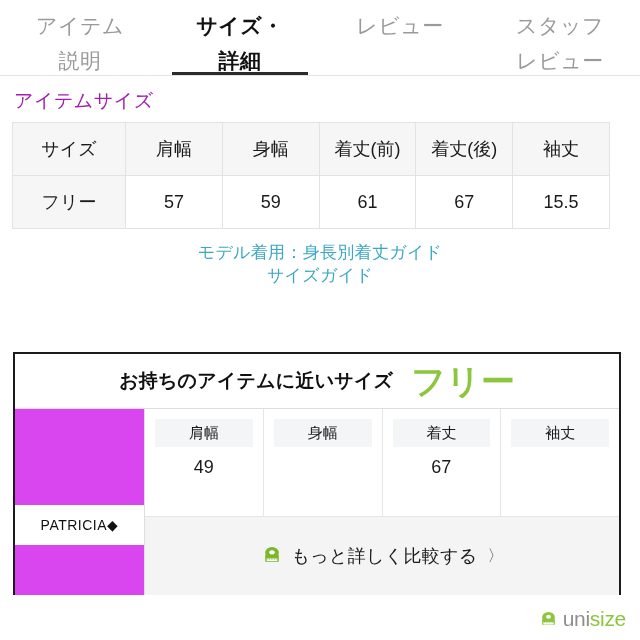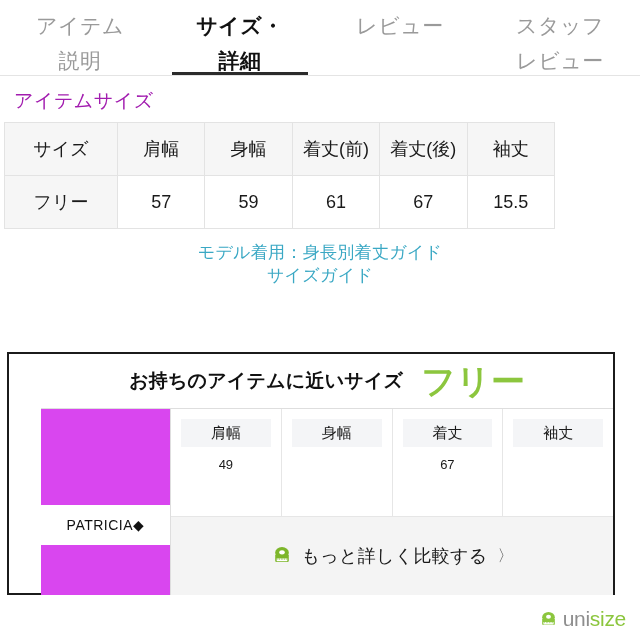--- a/index.html
+++ b/index.html
@@ -59,22 +59,22 @@
   
   .section-title {
     font-size: 19px;
     color: #a21caf;
     margin: 12px 0 8px 14px;
     letter-spacing: .5px;
   }
 
   
   .item-size-table {
-    width: 551px;
-    margin: 0 auto 0 4px;
+    width: 598px;
+    margin: 0 auto 0 12px;
     border-collapse: collapse;
     table-layout: fixed;
   }
   .item-size-table th,
   .item-size-table td {
     border: 1px solid #e3e3e3;
     height: 50px;
     text-align: center;
     font-size: 18px;
     font-weight: normal;
@@ -100,28 +100,27 @@
   }
   .link-teal {
     color: #3aa8c4;
     letter-spacing: .3px;
     cursor: pointer;
   }
 
   
   .unisize-panel {
     position: absolute;
-    left: 7px;
+    left: 13px;
     top: 352px;
     width: 608px;
     height: 243px;
     border: 2px solid #1b1b1b;
     box-sizing: border-box;
     background: #ffffff;
-    padding-left: 32px;
   }
   .panel-head {
     height: 55px;
     display: flex;
     align-items: center;
     justify-content: center;
     border-bottom: 1px solid #dedede;
     box-sizing: border-box;
   }
   .panel-head .ptitle {
@@ -187,21 +186,21 @@
     display: block;
     margin: 0 10px;
     background: #f4f5f7;
     font-size: 15px;
     line-height: 28px;
     color: #1a1a1a;
   }
   .measure-cell .mvalue {
     display: block;
     margin-top: 10px;
-    font-size: 13px;
+    font-size: 18px;
     color: #1a1a1a;
   }
   .compare-row {
     flex: 1;
     background: #f4f4f4;
     display: flex;
     align-items: center;
     justify-content: center;
     cursor: pointer;
   }

